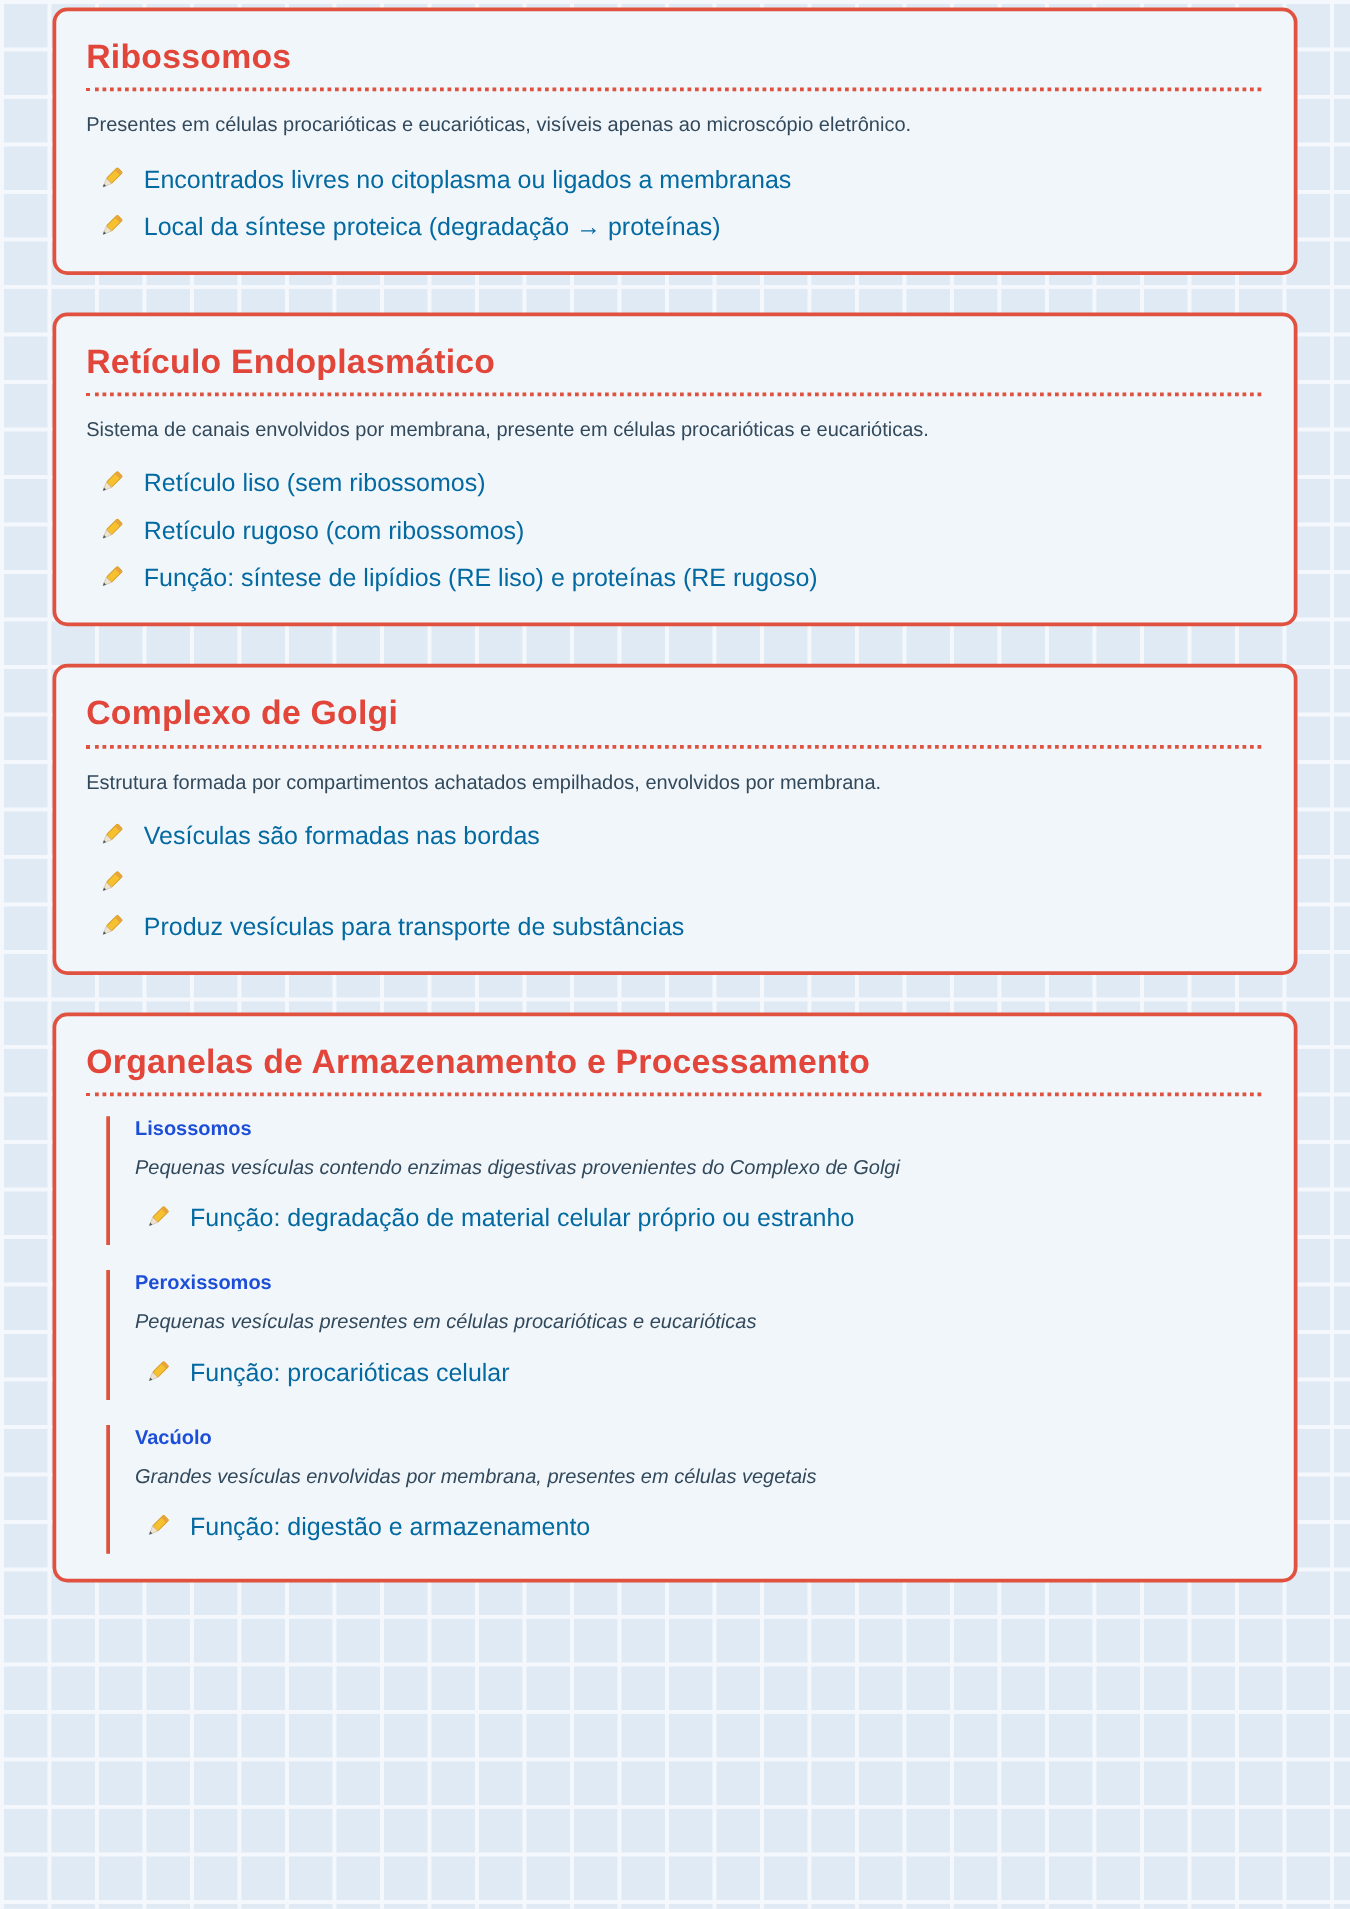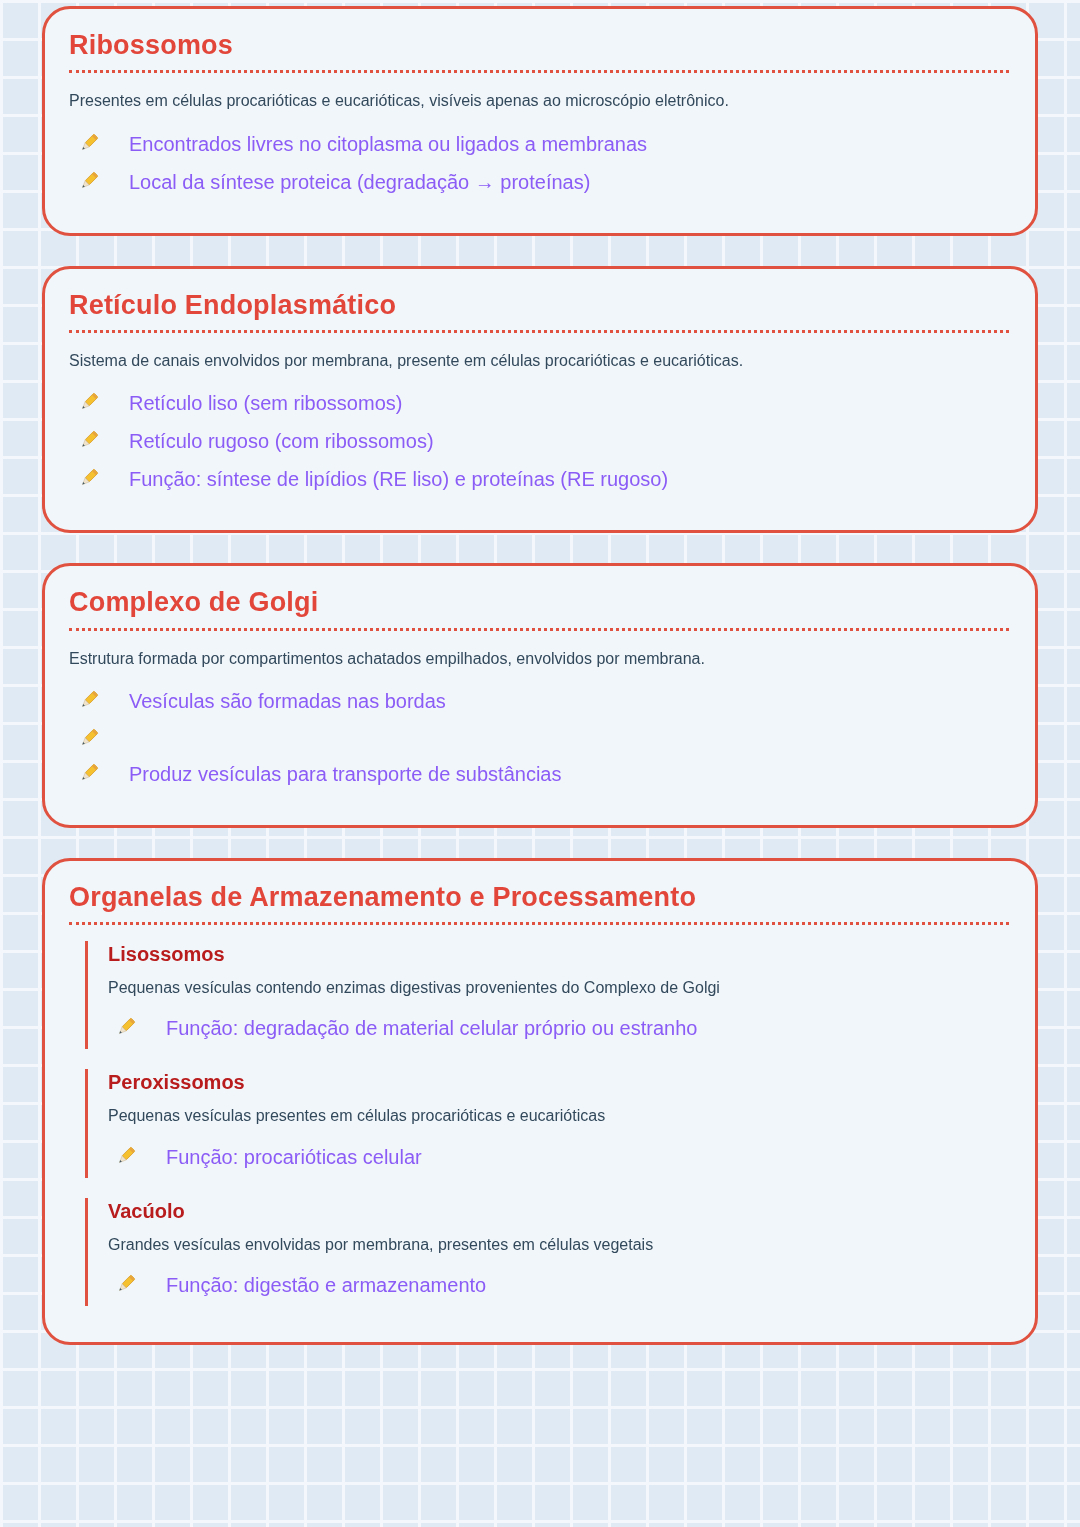--- a/index.html
+++ b/index.html
@@ -17,23 +17,23 @@
     background-image:
       linear-gradient(to right, #f4f8fc 3px, transparent 3px),
       linear-gradient(to bottom, #f4f8fc 3px, transparent 3px);
     background-size: 38px 38px;
     padding-top: 6px;
   }
   .card {
     box-sizing: border-box;
     background: #f1f6fa;
     border: 3px solid #e0523f;
-    border-radius: 28px;
+    border-radius: 12px;
     margin: 0 42px 30px 42px;
-    padding: 20px 26px 32px 24px;
+    padding: 20px 26px 16px 24px;
   }
   .card-title {
     margin: 0;
     font-size: 27px;
     line-height: 1.2;
     font-weight: 700;
     color: #e2463a;
     letter-spacing: 0.2px;
   }
   .dotted {
@@ -49,47 +49,47 @@
     color: #32495c;
   }
   .bullets {
     list-style: none;
     margin: 0;
     padding: 0;
   }
   .bullet {
     display: flex;
     align-items: flex-start;
-    gap: 29px;
+    gap: 15px;
     padding: 5px 0 5px 8px;
     font-size: 20px;
     line-height: 1.4;
-    color: #8b5cf6;
+    color: #0369a1;
   }
   .icon {
     flex: 0 0 auto;
     width: 23px;
     height: 23px;
     margin-top: 2px;
     display: inline-block;
   }
   .icon svg { display: block; }
   .subsection {
     margin: 4px 0 20px 16px;
     border-left: 3.5px solid #e0523f;
     padding: 2px 0 2px 20px;
   }
   .subsection:last-child { margin-bottom: 4px; }
   .sub-title {
     margin: 0 0 10px 0;
-    font-size: 20px;
+    font-size: 16px;
     font-weight: 700;
-    color: #b91c1c;
-  }
-  .subsection .desc { margin-bottom: 10px; }
+    color: #1d4ed8;
+  }
+  .subsection .desc { margin-bottom: 10px; font-style: italic; }
   .subsection .bullet { padding-left: 6px; }
 </style>
 </head>
 <body>
 
 <div class="page">
 
   <section class="card">
     <h2 class="card-title">Ribossomos</h2>
     <div class="dotted"></div>

